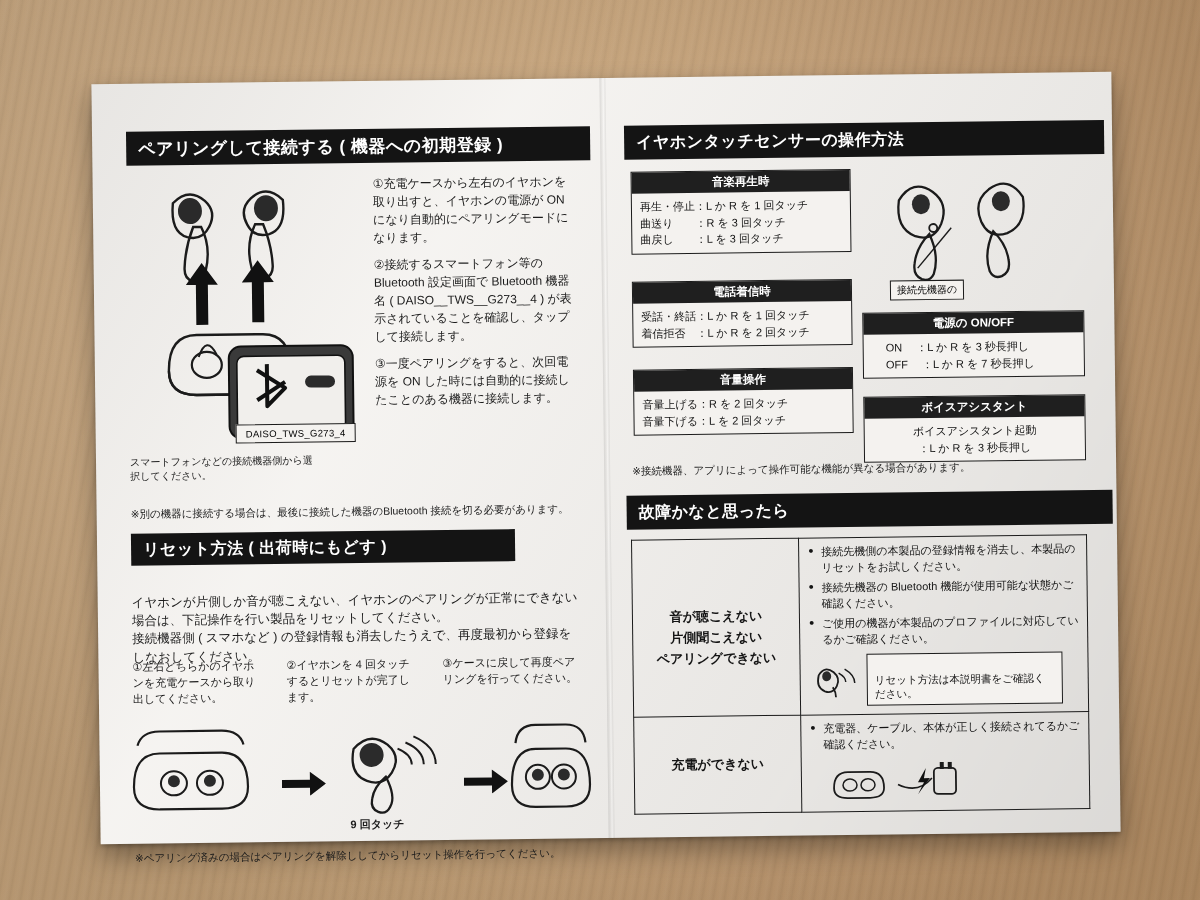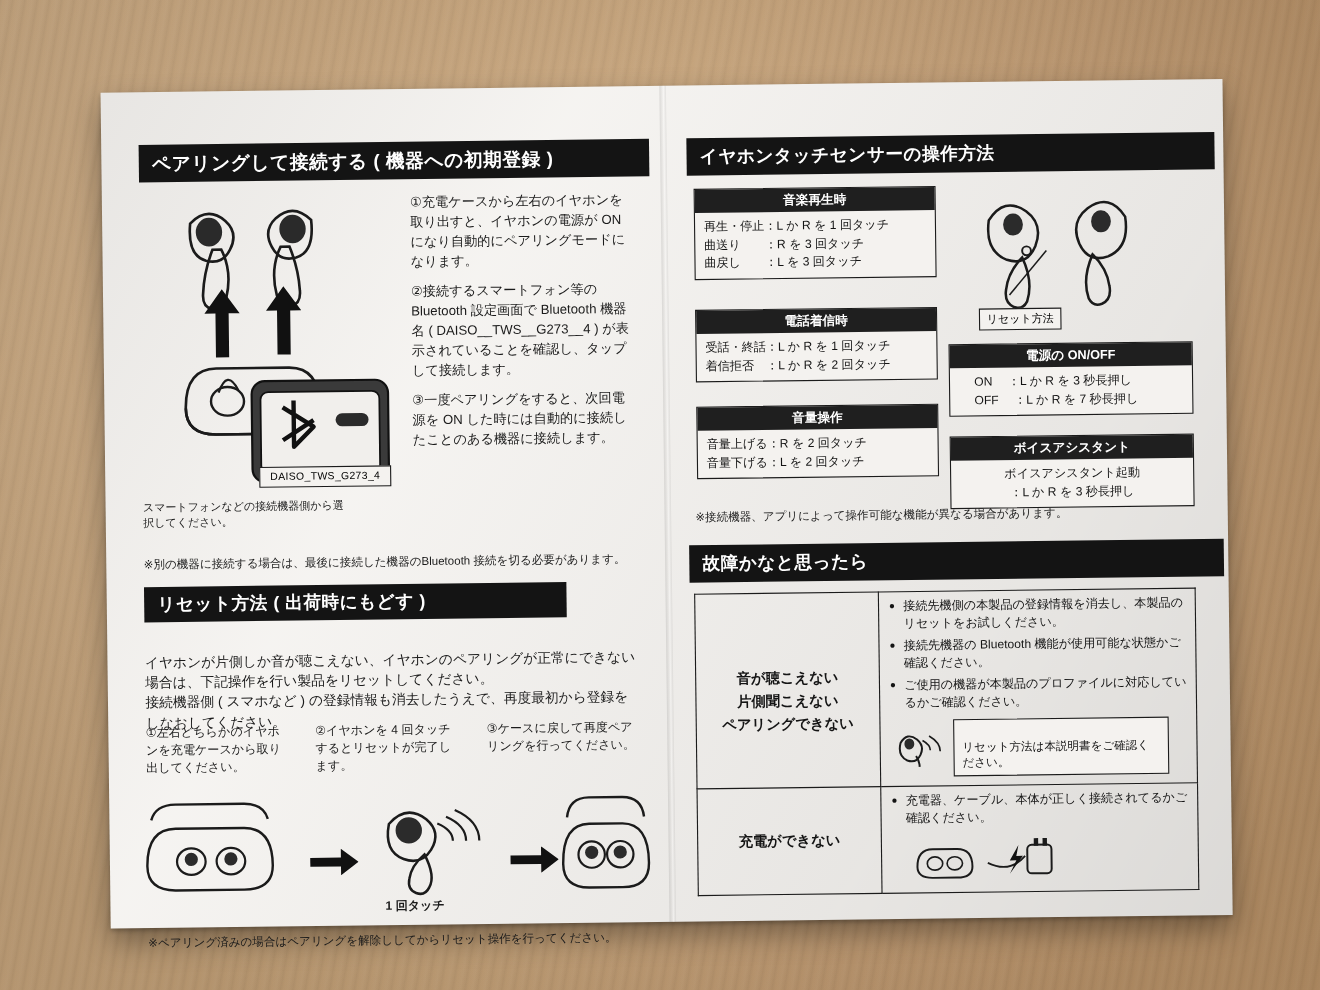--- a/index.html
+++ b/index.html
@@ -198,21 +198,21 @@
         </g>
         <ellipse cx="36" cy="34" rx="12" ry="12" fill="#2b2b2b"></ellipse>
         <g stroke="#1b1b1b" stroke-width="2" fill="none">
           <path d="M62 28 q14 6 14 16"></path>
             <path d="M70 22 q18 8 18 22"></path>
           <path d="M78 16 q22 10 22 28"></path>
         </g>
       </svg>
     </div>
     <div class="inner txt sm" style="left:250px;top:736px;width:120px;font-weight:bold;">
-      <span>1 回タッチ</span>
+      <span>9 回タッチ</span>
     </div>
     <div class="inner" style="left:364px;top:690px;">
       <svg width="44" height="24" viewBox="0 0 44 24">
           <path d="M0 8 l28 0 l0 -8 l16 12 l-16 12 l0 -8 l-28 0z" fill="#111"></path>
         </svg>
     </div>
     <div class="inner" style="left:406px;top:640px;width:90px;height:96px;">
       <svg width="90" height="96" viewBox="0 0 90 96">
         <g fill="none" stroke="#1b1b1b" stroke-width="2.2">
           <path d="M10 24 q2 -18 20 -18 l30 0 q18 0 20 18"></path>
@@ -273,21 +273,21 @@
         <ellipse cx="132" cy="32" rx="9" ry="10" fill="#2b2b2b"></ellipse>
         <circle cx="64" cy="58" r="4" fill="none" stroke="#1b1b1b" stroke-width="1.8"></circle>
       </svg>
     </div>
     <div class="inner" style="left:300px;top:150px;">
       <svg width="60" height="60" viewBox="0 0 60 60">
           <path d="M44 4 L10 44" stroke="#1b1b1b" stroke-width="1.4" fill="none"></path>
         </svg>
     </div>
     <div class="inner sensor-label" style="left:282px;top:206px;border:1.2px solid #1b1b1b;padding:2px 6px;background:#f4f2ef;">
-      <span>リセット方法</span>
+      <span>接続先機器の</span>
     </div>
 
     <div class="inner boxed" style="left:254px;top:238px;width:220px;">
       <div class="boxhead">電源の ON/OFF</div>
       <div class="boxbody" style="padding-left:22px;">
         <div>ON 　：L か R を 3 秒長押し</div>
         <div>OFF 　：L か R を 7 秒長押し</div>
       </div>
     </div>
 

